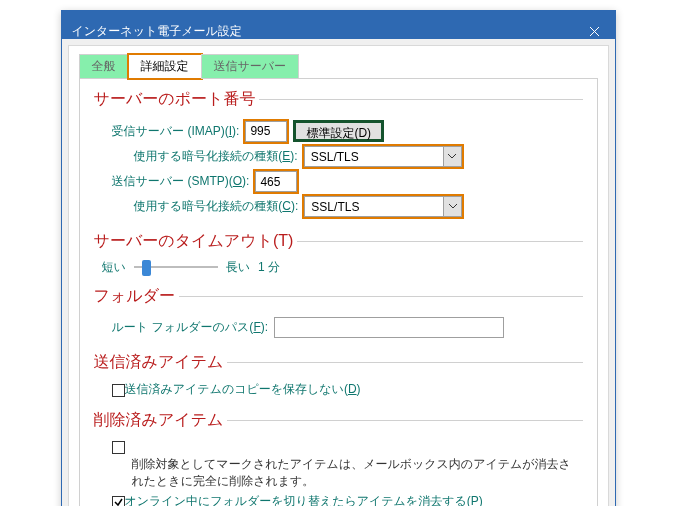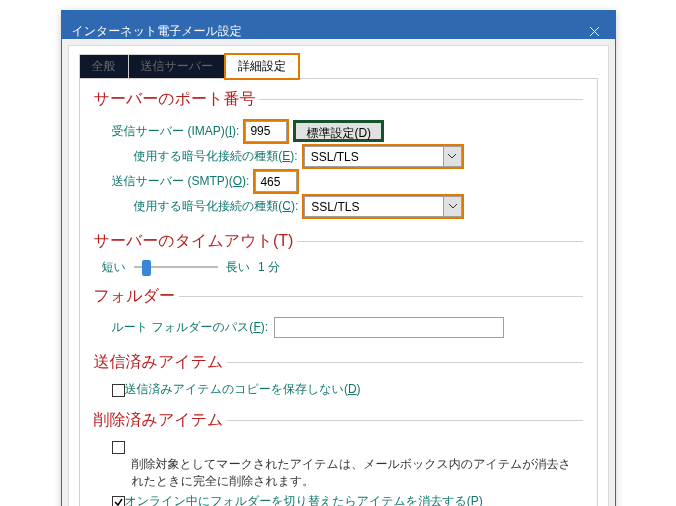--- a/index.html
+++ b/index.html
@@ -42,21 +42,21 @@
     .tabs {
       display: flex;
       margin-bottom: -1px;
       position: relative;
       z-index: 2;
     }
     .tab {
       padding: 3px 12px;
       border: 1px solid #d0d0d0;
       border-bottom: 1px solid #d0d0d0;
-      background: #0f172a;
+      background: #86efac;
       color: #666;
       margin-right: -1px;
       cursor: pointer;
       font-size: 12px;
       position: relative;
     }
     .tab.active {
       background: #fff;
       border-bottom: 1px solid #fff;
       color: #000;
@@ -178,22 +178,22 @@
     <div class="close-btn">
       <svg width="11" height="11" viewBox="0 0 11 11">
           <path d="M1 1 L10 10 M10 1 L1 10"></path>
         </svg>
     </div>
   </div>
 
   <div class="content">
     <div class="tabs">
       <div class="tab">全般</div>
+      <div class="tab active tab-highlight">詳細設定</div>
       <div class="tab">送信サーバー</div>
-      <div class="tab active tab-highlight">詳細設定</div>
     </div>
 
     <div class="tabbody">
 
       <fieldset>
         <legend>サーバーのポート番号</legend>
 
         <div class="row">
           <span class="lbl">
             <span>受信サーバー (IMAP)(</span><span class="u">I</span><span>):</span>

